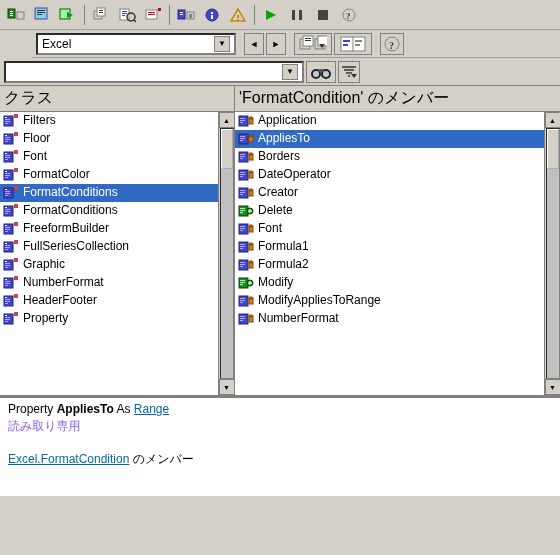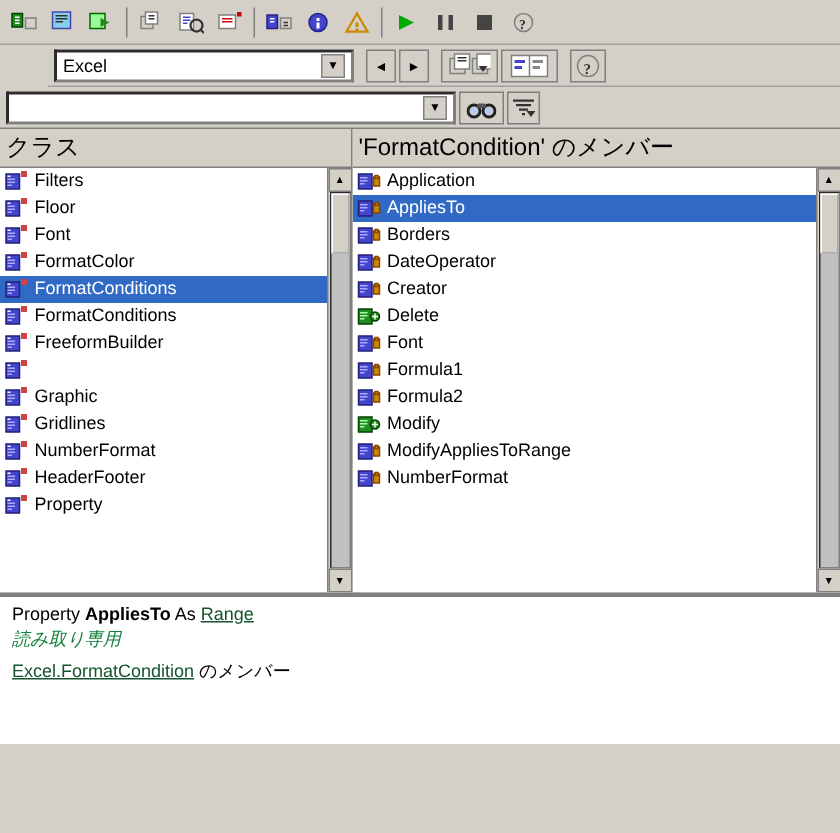--- a/index.html
+++ b/index.html
@@ -157,22 +157,22 @@
 
     
     .info-panel {
       height: 100px;
       background: white;
       border-top: 2px solid #808080;
       padding: 4px 8px;
       font-size: 12px;
     }
     .info-line1 { margin-bottom: 2px; }
-    .info-line2 { color: #15803d; margin-bottom: 4px; font-style: italic; }
-    .info-link { color: #14532d; text-decoration: underline; cursor: pointer; }
+    .info-line2 { color: #8b5cf6; margin-bottom: 16px; }
+    .info-link { color: #0369a1; text-decoration: underline; cursor: pointer; }
     .info-bold { font-weight: bold; }
 
     .scrollbar-area {
       display: flex;
     }
 
     .list-with-scroll {
       flex: 1;
       overflow-y: auto;
       overflow-x: hidden;
@@ -490,46 +490,34 @@
             <span class="item-icon">
               <svg width="16" height="16" viewBox="0 0 16 16">
       <rect x="1" y="3" width="9" height="10" fill="#4444cc" stroke="#222277" stroke-width="1"></rect>
       <rect x="2" y="4" width="2" height="1" fill="white"></rect>
       <rect x="2" y="6" width="5" height="1" fill="#aaaaff"></rect>
       <rect x="2" y="8" width="5" height="1" fill="#aaaaff"></rect>
       <rect x="2" y="10" width="3" height="1" fill="#aaaaff"></rect>
       <rect x="11" y="1" width="4" height="4" fill="#cc4444"></rect>
     </svg>
             </span>
+            <span>FullSeriesCollection</span>
           </li>
           <li>
             <span class="item-icon">
               <svg width="16" height="16" viewBox="0 0 16 16">
       <rect x="1" y="3" width="9" height="10" fill="#4444cc" stroke="#222277" stroke-width="1"></rect>
       <rect x="2" y="4" width="2" height="1" fill="white"></rect>
       <rect x="2" y="6" width="5" height="1" fill="#aaaaff"></rect>
       <rect x="2" y="8" width="5" height="1" fill="#aaaaff"></rect>
       <rect x="2" y="10" width="3" height="1" fill="#aaaaff"></rect>
       <rect x="11" y="1" width="4" height="4" fill="#cc4444"></rect>
     </svg>
             </span>
             <span>Graphic</span>
-          </li>
-          <li>
-            <span class="item-icon">
-              <svg width="16" height="16" viewBox="0 0 16 16">
-      <rect x="1" y="3" width="9" height="10" fill="#4444cc" stroke="#222277" stroke-width="1"></rect>
-      <rect x="2" y="4" width="2" height="1" fill="white"></rect>
-      <rect x="2" y="6" width="5" height="1" fill="#aaaaff"></rect>
-      <rect x="2" y="8" width="5" height="1" fill="#aaaaff"></rect>
-      <rect x="2" y="10" width="3" height="1" fill="#aaaaff"></rect>
-      <rect x="11" y="1" width="4" height="4" fill="#cc4444"></rect>
-    </svg>
-            </span>
-            <span>Gridlines</span>
           </li>
           <li>
             <span class="item-icon">
               <svg width="16" height="16" viewBox="0 0 16 16">
       <rect x="1" y="3" width="9" height="10" fill="#4444cc" stroke="#222277" stroke-width="1"></rect>
       <rect x="2" y="4" width="2" height="1" fill="white"></rect>
       <rect x="2" y="6" width="5" height="1" fill="#aaaaff"></rect>
       <rect x="2" y="8" width="5" height="1" fill="#aaaaff"></rect>
       <rect x="2" y="10" width="3" height="1" fill="#aaaaff"></rect>
       <rect x="11" y="1" width="4" height="4" fill="#cc4444"></rect>

